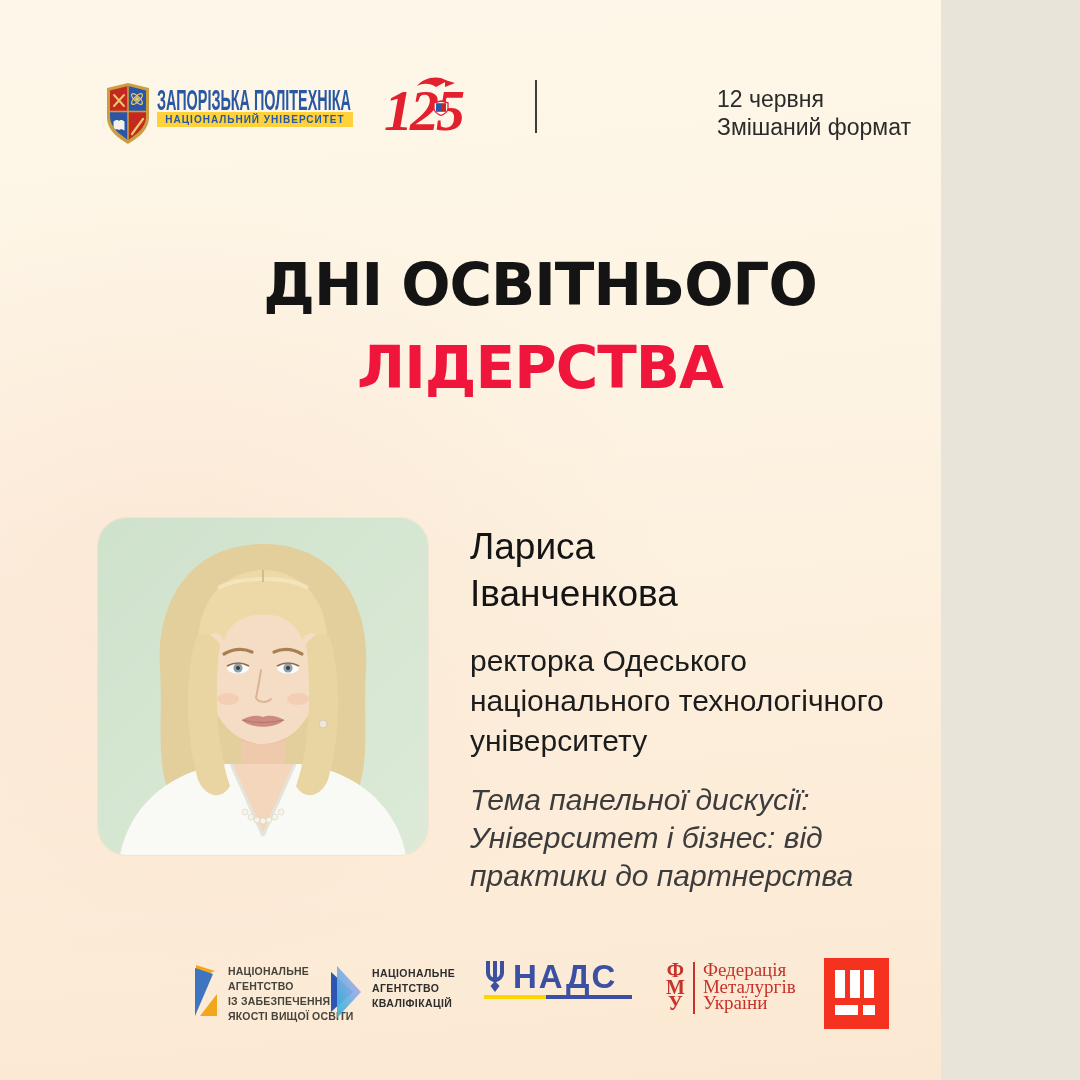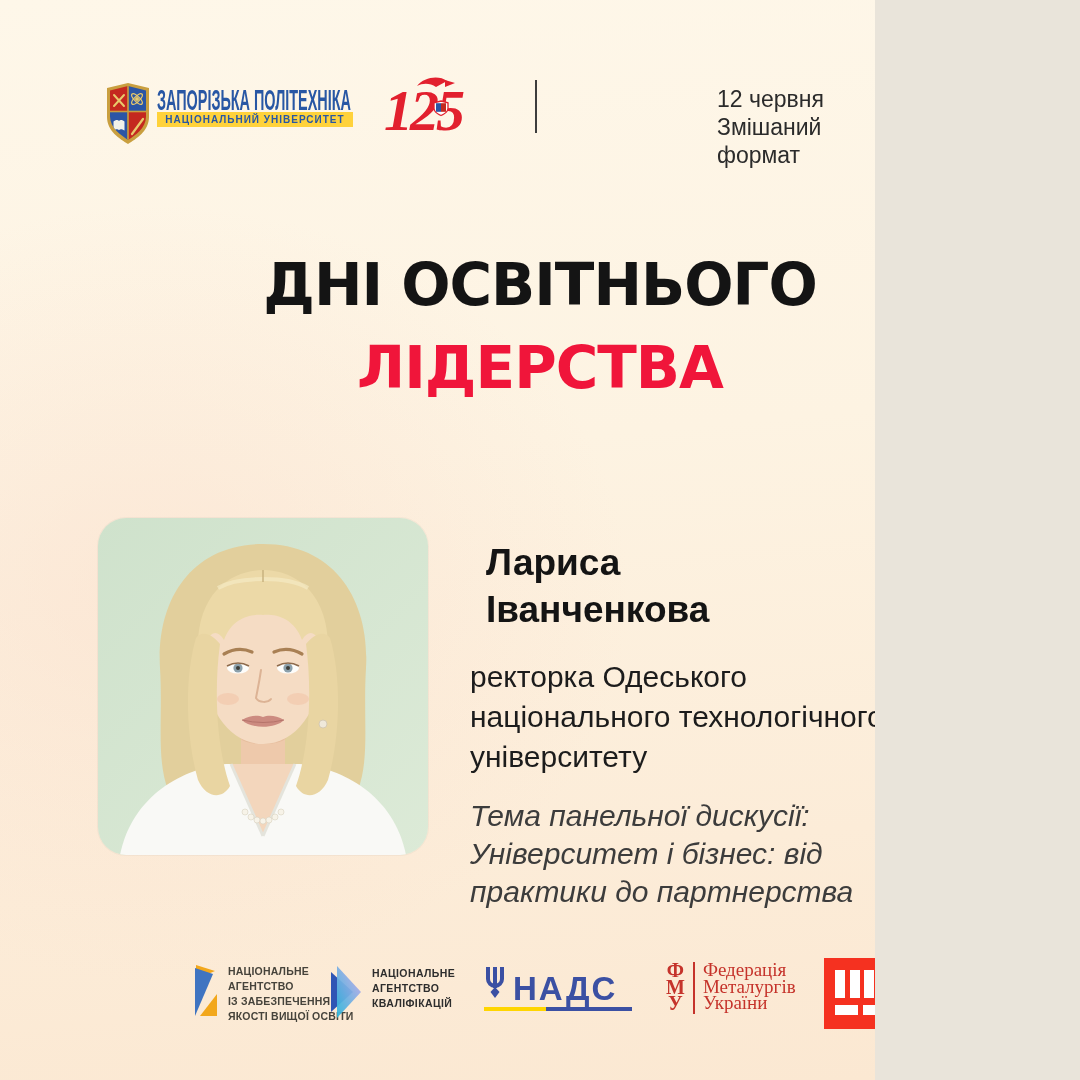--- a/index.html
+++ b/index.html
@@ -1,17 +1,17 @@
 <!DOCTYPE html>
 <html><head>
 <meta charset="utf-8">
 <style>
   html,body{margin:0;padding:0;background:#e9e4da;}
   .canvas{
-    position:relative;width:875px;height:1080px;overflow:hidden;
+    position:relative;width:941px;height:1080px;overflow:hidden;
     background:
       radial-gradient(90% 60% at 18% 55%, rgba(250,219,201,.45) 0%, rgba(250,219,201,0) 60%),
       linear-gradient(175deg,#fef7e9 0%,#fdf3e2 42%,#fcecd8 78%,#fbe8d2 100%);
     font-family:"Liberation Sans",sans-serif;
   }
   .pre{white-space:pre-line;}
 
   
   .zp-shield{position:absolute;left:104px;top:82px;}
   .zp-word-title{
@@ -36,33 +36,33 @@
   }
   .hero .t1{display:block;color:#141414;}
   .hero .t2{display:block;color:#f0153a;}
 
   
   .photo{
     position:absolute;left:98px;top:518px;width:330px;height:337px;
     border-radius:28px;overflow:hidden;box-shadow:0 0 0 1px rgba(0,0,0,.03);
   }
   .info{position:absolute;left:470px;top:523px;width:520px;color:#161616;}
-  .speaker-name{margin:16px;font-size:37px;font-weight:bold;line-height:47px;color:#141414;}
+  .speaker-name{margin:0;font-size:37px;font-weight:normal;line-height:47px;color:#141414;}
   .speaker-role{margin:24px 0 12px 0;font-size:30px;line-height:40px;color:#1c1c1c;}
   .speaker-topic{margin:20px 0 0 0;font-size:30px;line-height:38px;font-style:italic;color:#3c3c3c;}
 
   
   .partner{position:absolute;display:flex;align-items:flex-start;}
   .p-naqa{left:192px;top:964px;gap:9px;}
   .p-naqa .txt{font-size:10.5px;font-weight:bold;line-height:15px;letter-spacing:.2px;color:#46433b;}
   .p-nqa{left:331px;top:966px;gap:11px;}
   .p-nqa .txt{font-size:10.5px;font-weight:bold;line-height:15px;letter-spacing:.4px;color:#2d2d2d;}
   .p-nads{left:484px;top:961px;display:block;}
   .nads-top{display:flex;align-items:center;gap:7px;}
-  .nads-abbr{font-size:33px;font-weight:bold;letter-spacing:2px;color:#3b50a3;line-height:32px;margin-top:12px;}
+  .nads-abbr{font-size:33px;font-weight:bold;letter-spacing:2px;color:#3b50a3;line-height:32px;}
   .nads-rule{width:148px;height:4px;margin-top:2px;background:linear-gradient(90deg,#ffd500 0 42%,#3b50a3 42% 100%);}
   .nads-small{width:148px;margin-top:3px;text-align:center;font-size:9px;font-weight:bold;line-height:11.5px;letter-spacing:.2px;color:#3b50a3;}
   .p-fmu{left:666px;top:962px;gap:0;}
   .fmu-abbr{font-family:"Liberation Serif",serif;font-weight:bold;font-size:20px;line-height:16.5px;color:#c5332b;text-align:center;}
   .fmu-rule{width:2px;height:52px;background:#c5332b;margin:0 8px;}
   .fmu-name{font-family:"Liberation Serif",serif;font-size:19px;line-height:16.5px;color:#c5332b;}
   .p-mark{left:824px;top:958px;}
 </style>
 </head>
 <body>

